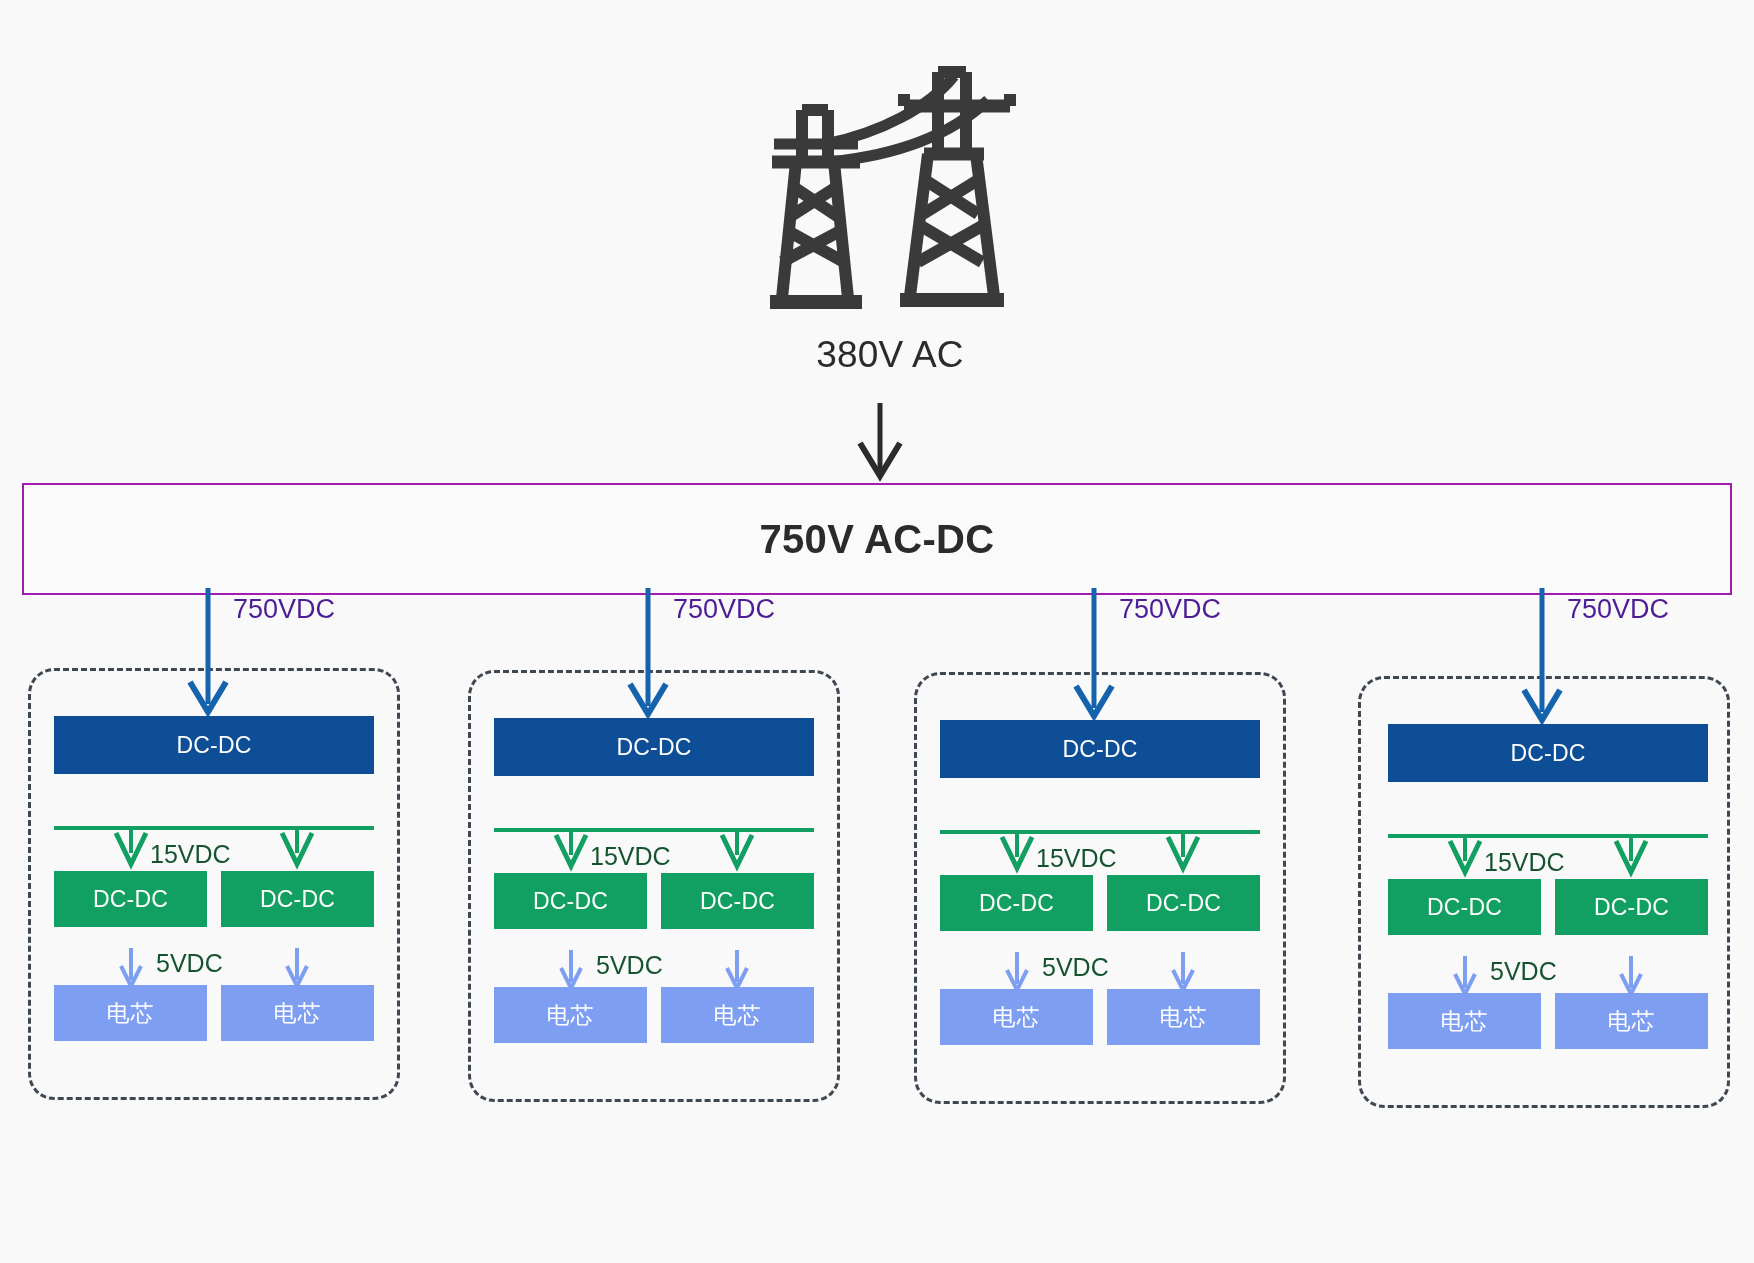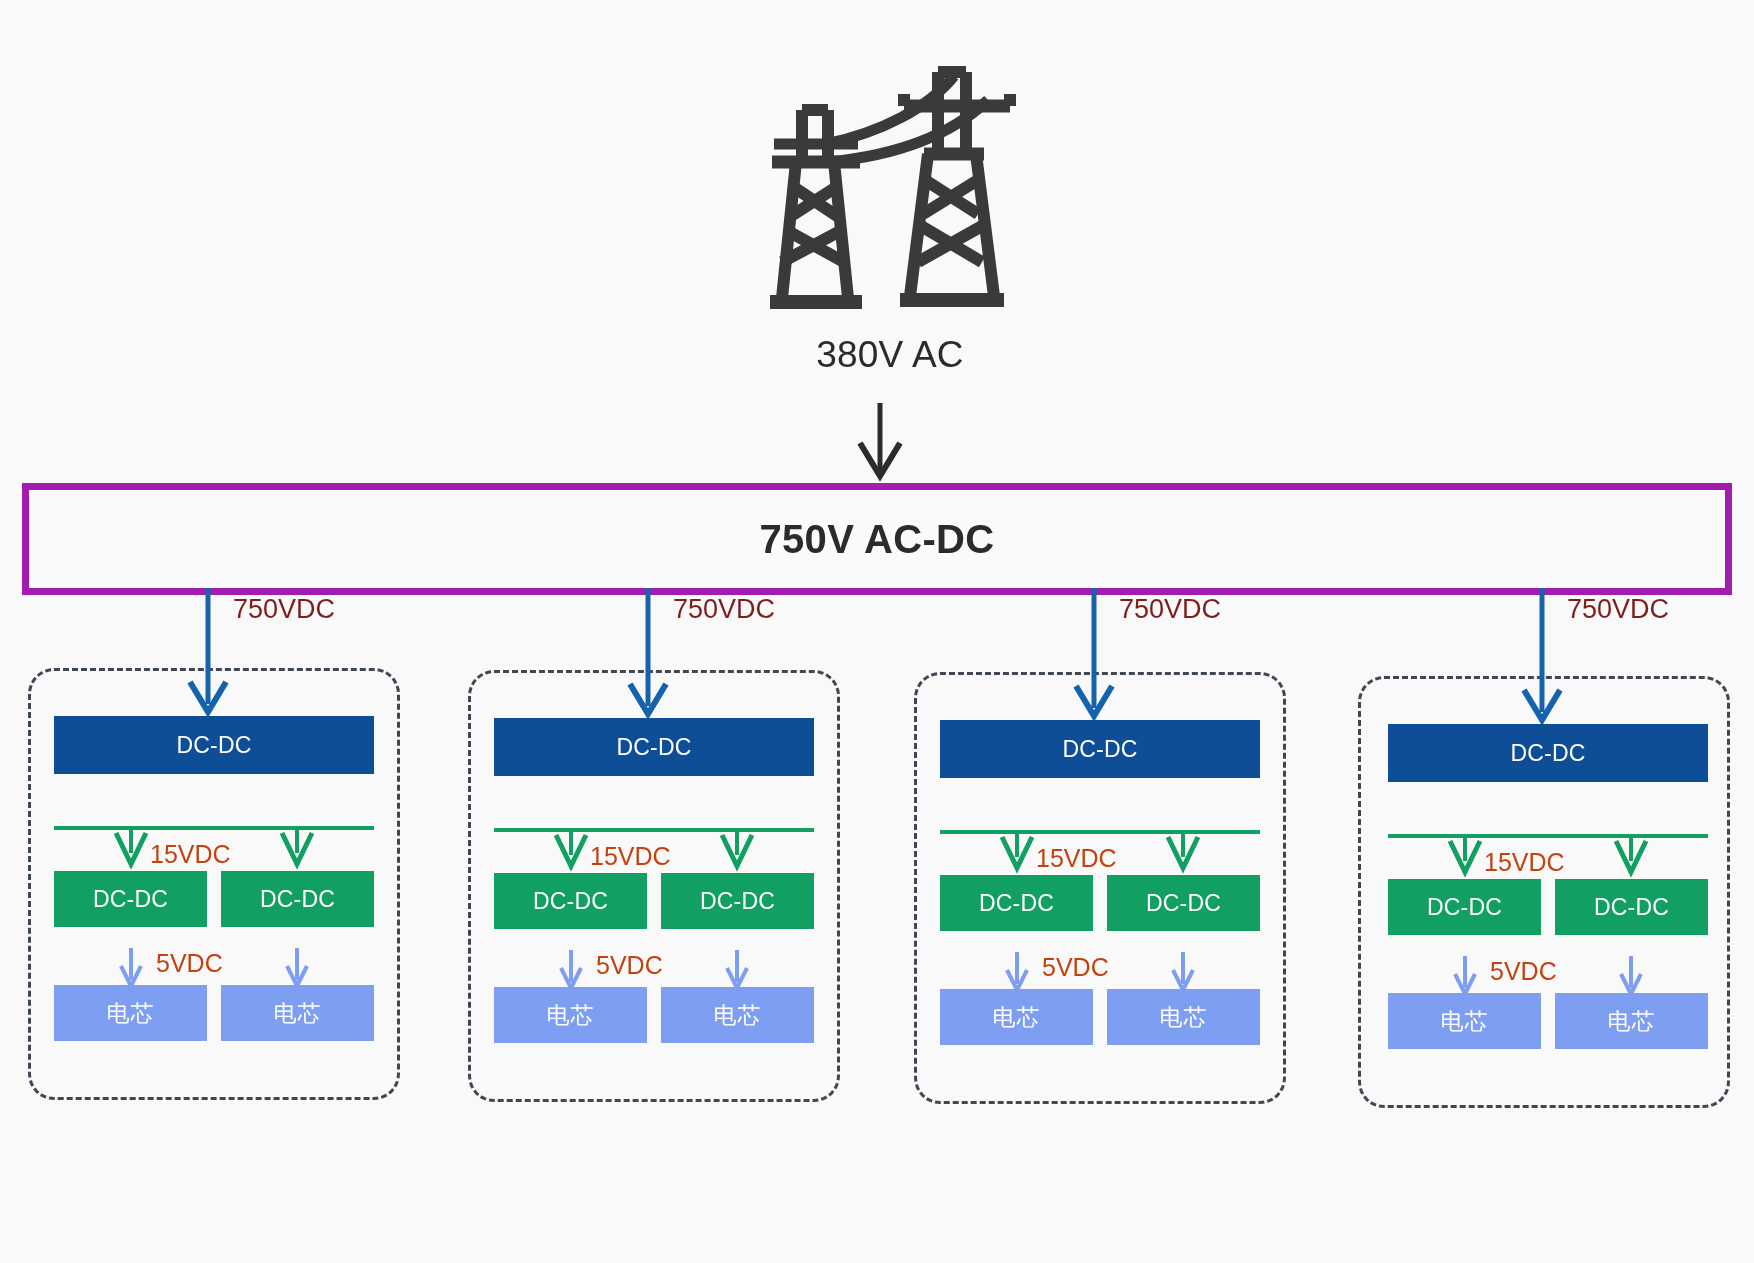--- a/index.html
+++ b/index.html
@@ -17,31 +17,31 @@
 
   
   .ac-label{
     position:absolute;left:700px;top:334px;width:380px;
     text-align:center;font-size:37px;color:#2b2b2b;letter-spacing:.2px;
   }
 
   
   .acdc-bar{
     position:absolute;left:22px;top:483px;width:1710px;height:112px;
-    background:#fafafa;border:7px solid #a21caf;box-sizing:border-box;
+    background:#fafafa;border:2px solid #a21caf;box-sizing:border-box;
     display:flex;align-items:center;justify-content:center;
   }
   .acdc-bar .txt{font-size:40px;color:#2b2b2b;font-weight:700;letter-spacing:.3px;}
 
   
   .groups{position:absolute;left:0;top:0;width:1754px;height:1263px;}
   .group{position:absolute;width:372px;}
 
   .feed-label{
-    position:absolute;font-size:27px;color:#7f1d1d;white-space:nowrap;
+    position:absolute;font-size:27px;color:#4c1d95;white-space:nowrap;
   }
 
   .dashbox{
     position:absolute;left:0;top:0;width:372px;height:432px;
     border:3px dashed #3f4753;border-radius:26px;box-sizing:border-box;
     background:transparent;
   }
 
   .blue-bar{
     position:absolute;left:26px;top:48px;width:320px;height:58px;
@@ -55,21 +55,21 @@
   }
   .green-box .t{color:#fff;font-size:23px;letter-spacing:.2px;}
 
   .cell-box{
     position:absolute;width:153px;height:56px;background:#7e9ef2;
     display:flex;align-items:center;justify-content:center;text-align:center;
   }
   .cell-box .t{color:#fff;font-size:23px;letter-spacing:1px;}
 
   .mid-label{
-    position:absolute;font-size:25px;color:#c2410c;white-space:nowrap;
+    position:absolute;font-size:25px;color:#14532d;white-space:nowrap;
   }
 
   svg{display:block;overflow:visible;}
   .svg-abs{position:absolute;left:0;top:0;pointer-events:none;}
 </style>
 </head>
 <body>
 
 <div class="canvas">
 

